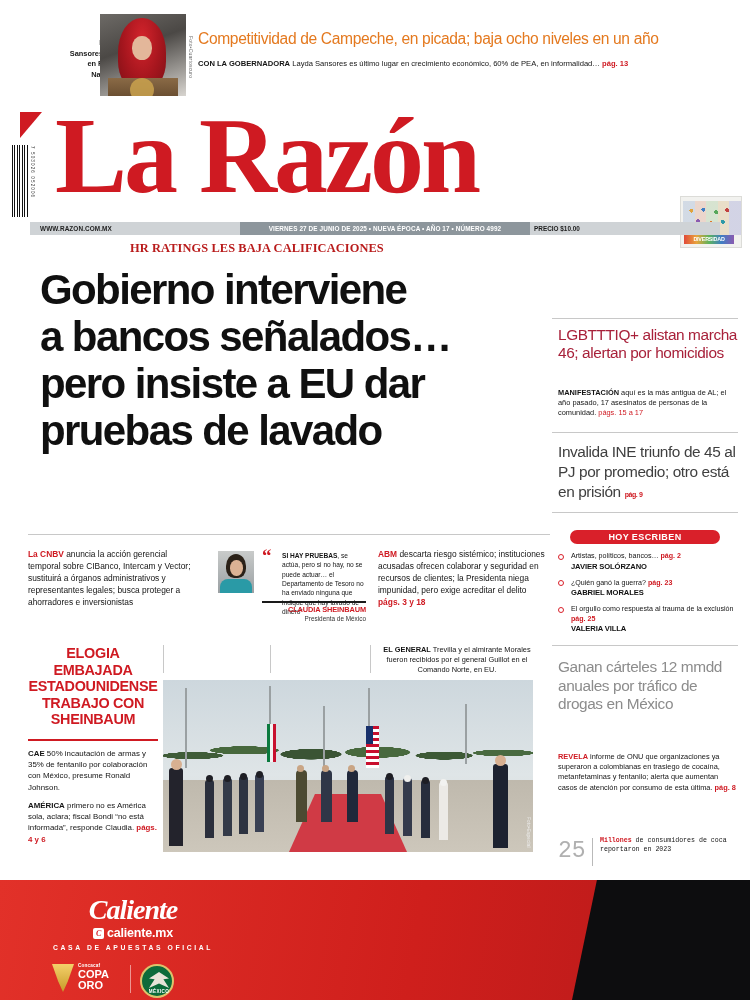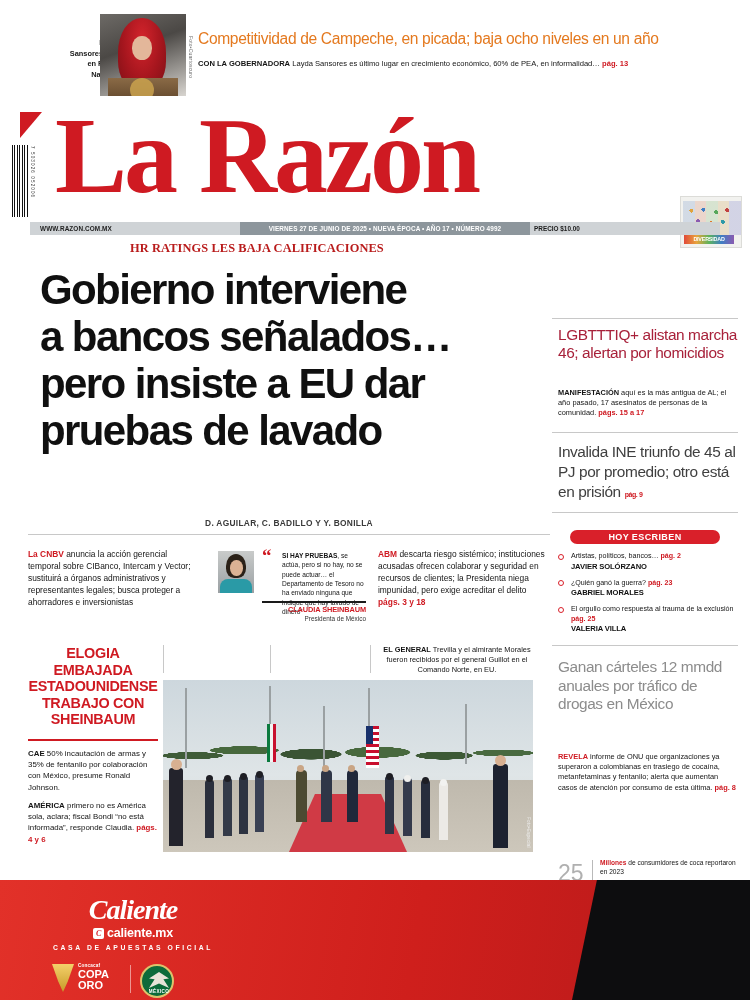--- a/index.html
+++ b/index.html
@@ -287,21 +287,21 @@
   .r1-head {
     position:absolute; left:558px; top:326px; width:180px;
     font-size:15.4px; line-height:17.5px; color:#a8213a; font-weight:400;
     letter-spacing:-.4px;
   }
   .r1-body {
     position:absolute; left:558px; top:388px; width:180px;
     font-size:7.4px; line-height:1.38; color:#141414;
   }
   .r1-body b { font-weight:800; }
-  .r1-body .pg { color:#cf1a22; font-weight:700; }
+  .r1-body .pg { color:#cf1a22; font-weight:400; }
   .r-rule-a { position:absolute; left:552px; top:432px; width:186px; height:1px; background:#c8c8c8; }
 
   .r2-head {
     position:absolute; left:558px; top:442px; width:180px;
     font-size:15.4px; line-height:20px; color:#3f3f3f; font-weight:400;
     letter-spacing:-.4px;
   }
   .r2-head .pg { color:#cf1a22; font-weight:800; font-size:7px; }
   .r-rule-b { position:absolute; left:552px; top:512px; width:186px; height:1px; background:#c8c8c8; }
 
@@ -326,21 +326,21 @@
     position:absolute; left:558px; top:658px; width:180px;
     font-size:15.4px; line-height:18.5px; color:#8c8c8c; font-weight:400;
     letter-spacing:-.4px;
   }
   .r3-body {
     position:absolute; left:558px; top:752px; width:180px;
     font-size:7.4px; line-height:1.38; color:#141414;
   }
   .r3-body b { color:#cf1a22; font-weight:800; }
   .r3-body .pg { color:#cf1a22; font-weight:800; }
-  .r-stat { position:absolute; left:558px; top:858px; width:180px; height:32px; }
+  .r-stat { position:absolute; left:558px; top:836px; width:180px; height:32px;font-family:Liberation Mono, monospace; }
   .r-stat .num {
     position:absolute; left:0; top:0; font-size:23px; color:#b0b0b0;
     font-weight:400; line-height:30px;
   }
   .r-stat .divider { position:absolute; left:34px; top:2px; width:1px; height:28px; background:#b9b9b9; }
   .r-stat .txt { position:absolute; left:42px; top:1px; width:138px; font-size:6.6px; line-height:1.36; color:#141414; }
   .r-stat .txt b { color:#cf1a22; font-weight:800; }
 
   
   .ad { position:absolute; left:0; top:880px; width:750px; height:140px; background:#e02b26; overflow:hidden; }
@@ -444,21 +444,20 @@
     <div class="price">PRECIO $10.00</div>
   </div>
 
   <div class="kicker">HR RATINGS LES BAJA CALIFICACIONES</div>
   <div class="headline">
     <div>Gobierno interviene</div>
     <div>a bancos señalados…</div>
     <div>pero insiste a EU dar</div>
     <div>pruebas de lavado</div>
   </div>
-  <div class="byline">D. AGUILAR, C. BADILLO Y Y. BONILLA</div>
   <div class="hdl-rule"></div>
 
   <div class="lead-left">
     <b>La CNBV</b><span> anuncia la acción gerencial temporal sobre CIBanco, Intercam y Vector; sustituirá a órganos administrativos y representantes legales; busca proteger a ahorradores e inversionistas</span>
   </div>
 
   <div class="quotebox">
     <div class="qphoto">
       <div class="qhair"></div>
       <div class="qface"></div>

